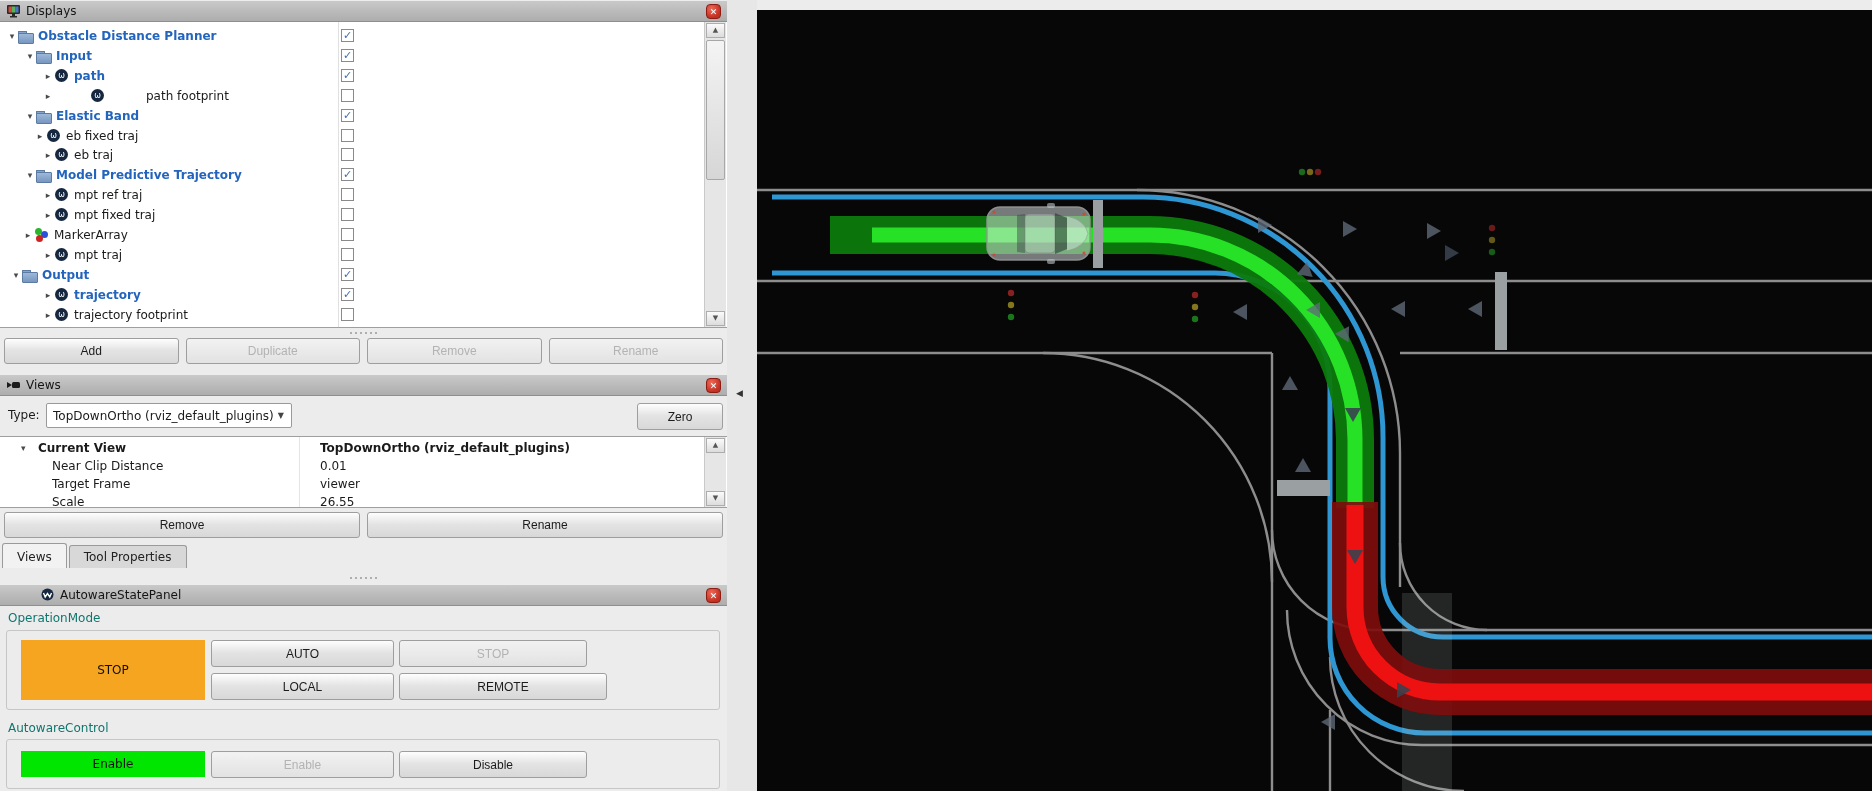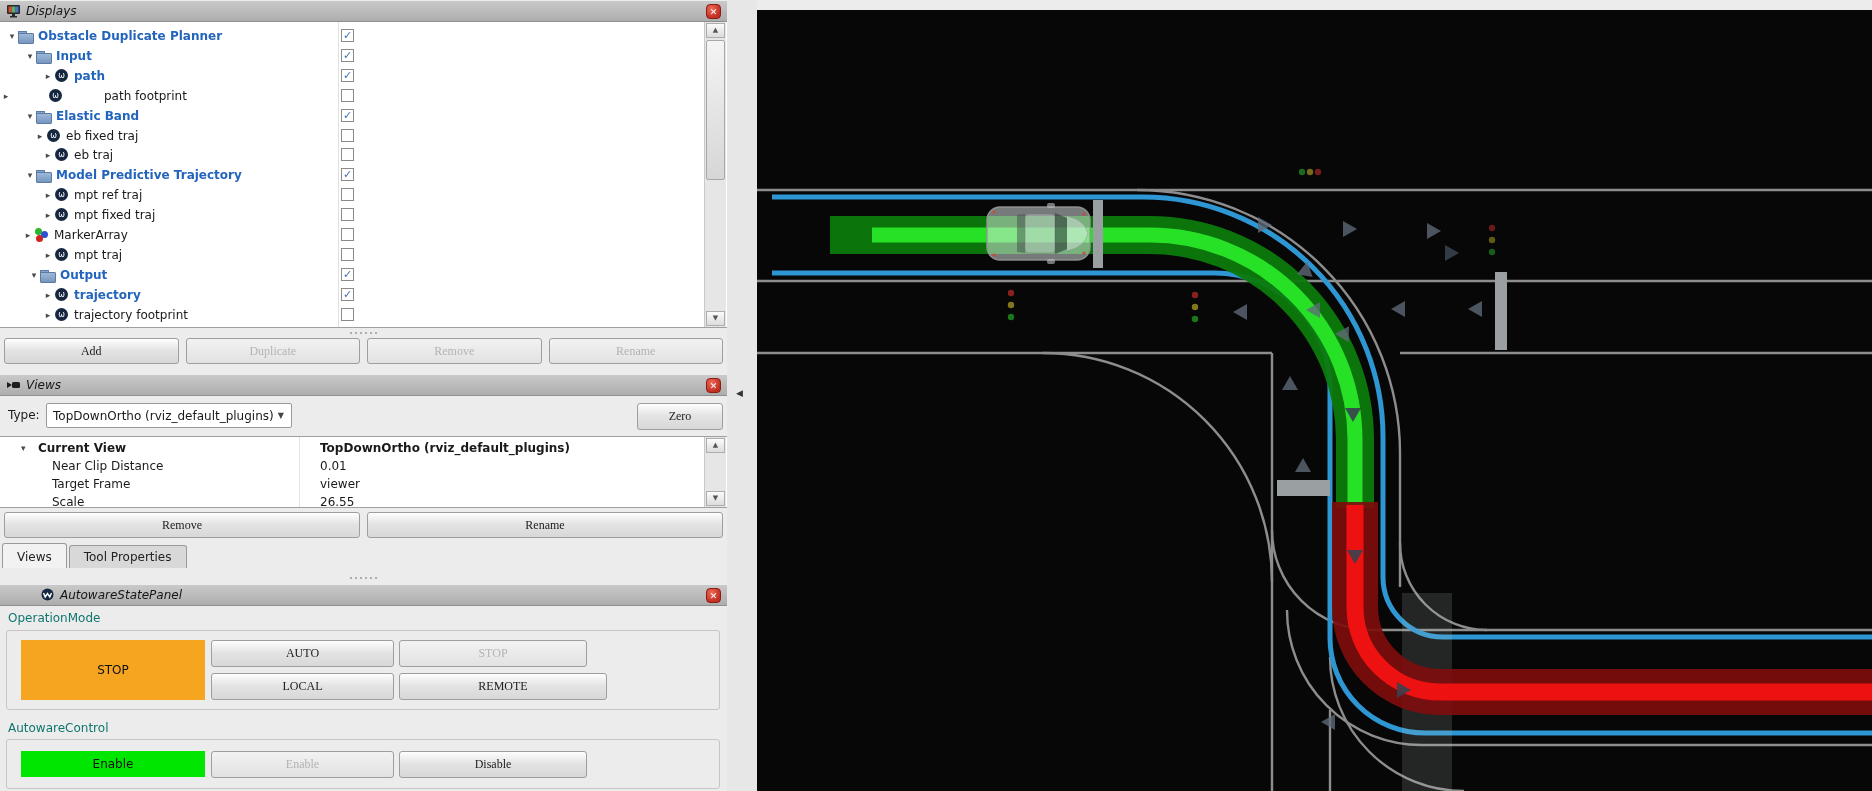--- a/index.html
+++ b/index.html
@@ -13,21 +13,21 @@
   .left-col{position:absolute;left:0;top:0;width:727px;height:791px;background:#ececec;}
 
   
   .phead{
     position:absolute;left:0;width:727px;height:22px;
     background:linear-gradient(#c9c9c9,#adadad);
     border-top:1px solid #ededed;border-bottom:1px solid #8f8f8f;
     display:flex;align-items:center;padding-left:6px;box-sizing:border-box;
     font-size:12px;color:#151515;
   }
-  .phead .ptitle{margin-left:5px;font-style:italic;}
+  .phead .ptitle{margin-left:5px;}
   .closebtn{
     position:absolute;right:6px;top:3px;width:15px;height:15px;border-radius:4px;
     background:radial-gradient(circle at 35% 30%,#ef6a5a,#c23023 70%);
     border:1px solid #8c1d12;color:#fff;font-size:9px;line-height:14px;
     text-align:center;box-sizing:border-box;font-weight:bold;
   }
   .closebtn::after{content:"✕";}
 
   
   .hicon{width:15px;height:14px;display:inline-block;position:relative;flex:none;}
@@ -83,21 +83,21 @@
 
   
   .splitter{position:absolute;left:0;width:727px;height:7px;display:flex;gap:3px;justify-content:center;align-items:center;}
   .splitter i{width:2px;height:2px;border-radius:50%;background:#9a9a9a;}
 
   
   .btnrow{position:absolute;left:0;width:727px;height:26px;display:flex;gap:7px;padding:0 4px;box-sizing:border-box;}
   .qbtn{
     flex:1;background:linear-gradient(#fefefe,#e3e3e3 48%,#d8d8d8);
     border:1px solid #9e9e9e;border-radius:3px;font-size:12px;color:#1c1c1c;
-    display:flex;align-items:center;justify-content:center;font-family:Liberation Serif, serif;
+    display:flex;align-items:center;justify-content:center;font-family:Liberation Sans, sans-serif;
   }
   .qbtn.disabled{color:#b3b3b3;background:linear-gradient(#f2f2f2,#e2e2e2);}
 
   
   .typerow-label{position:absolute;left:8px;font-size:12px;}
   .combo{
     position:absolute;left:46px;width:246px;height:25px;background:#fff;border:1px solid #9a9a9a;border-radius:2px;
     display:flex;align-items:center;padding-left:6px;box-sizing:border-box;font-size:12px;
   }
   .combo .arrow{position:absolute;right:7px;font-size:8px;color:#444;}
@@ -168,42 +168,42 @@
     <span class="ptitle">Displays</span>
     <span class="closebtn"></span>
   </div>
 
   <div class="treebox">
     <div class="coldiv"></div>
     <div id="tree-rows">
         <div class="tree-row" style="top: 4px; padding-left: 6px;">
           <span class="exp open"></span>
           <span class="t-icon icon-folder"></span>
-          <span class="t-label on">Obstacle Duplicate Planner</span>
+          <span class="t-label on">Obstacle Distance Planner</span>
         </div>
         <div style="position: absolute; top: 4px; left: 0px; width: 727px; height: 20px; pointer-events: none;">
           <span class="cb checked"></span>
         </div>
         <div class="tree-row" style="top: 23.9px; padding-left: 24px;">
           <span class="exp open"></span>
           <span class="t-icon icon-folder"></span>
           <span class="t-label on">Input</span>
         </div>
         <div style="position: absolute; top: 23.9px; left: 0px; width: 727px; height: 20px; pointer-events: none;">
           <span class="cb checked"></span>
         </div>
         <div class="tree-row" style="top: 43.8px; padding-left: 42px;">
           <span class="exp closed"></span>
           <span class="t-icon icon-aw"></span>
           <span class="t-label on">path</span>
         </div>
         <div style="position: absolute; top: 43.8px; left: 0px; width: 727px; height: 20px; pointer-events: none;">
           <span class="cb checked"></span>
         </div>
-        <div class="tree-row" style="top: 63.7px;  gap: 36px;">
+        <div class="tree-row" style="top: 63.7px; padding-left: 42px; gap: 36px;">
           <span class="exp closed"></span>
           <span class="t-icon icon-aw"></span>
           <span class="t-label">path footprint</span>
         </div>
         <div style="position: absolute; top: 63.7px; left: 0px; width: 727px; height: 20px; pointer-events: none;">
           <span class="cb"></span>
         </div>
         <div class="tree-row" style="top: 83.6px; padding-left: 24px;">
           <span class="exp open"></span>
           <span class="t-icon icon-folder"></span>
@@ -265,21 +265,21 @@
           <span class="cb"></span>
         </div>
         <div class="tree-row" style="top: 222.9px; padding-left: 42px;">
           <span class="exp closed"></span>
           <span class="t-icon icon-aw"></span>
           <span class="t-label">mpt traj</span>
         </div>
         <div style="position: absolute; top: 222.9px; left: 0px; width: 727px; height: 20px; pointer-events: none;">
           <span class="cb"></span>
         </div>
-        <div class="tree-row" style="top: 242.8px; padding-left: 28px;">
+        <div class="tree-row" style="top: 242.8px; padding-left: 10px;">
           <span class="exp open"></span>
           <span class="t-icon icon-folder"></span>
           <span class="t-label on">Output</span>
         </div>
         <div style="position: absolute; top: 242.8px; left: 0px; width: 727px; height: 20px; pointer-events: none;">
           <span class="cb checked"></span>
         </div>
         <div class="tree-row" style="top: 262.7px; padding-left: 42px;">
           <span class="exp closed"></span>
           <span class="t-icon icon-aw"></span>

